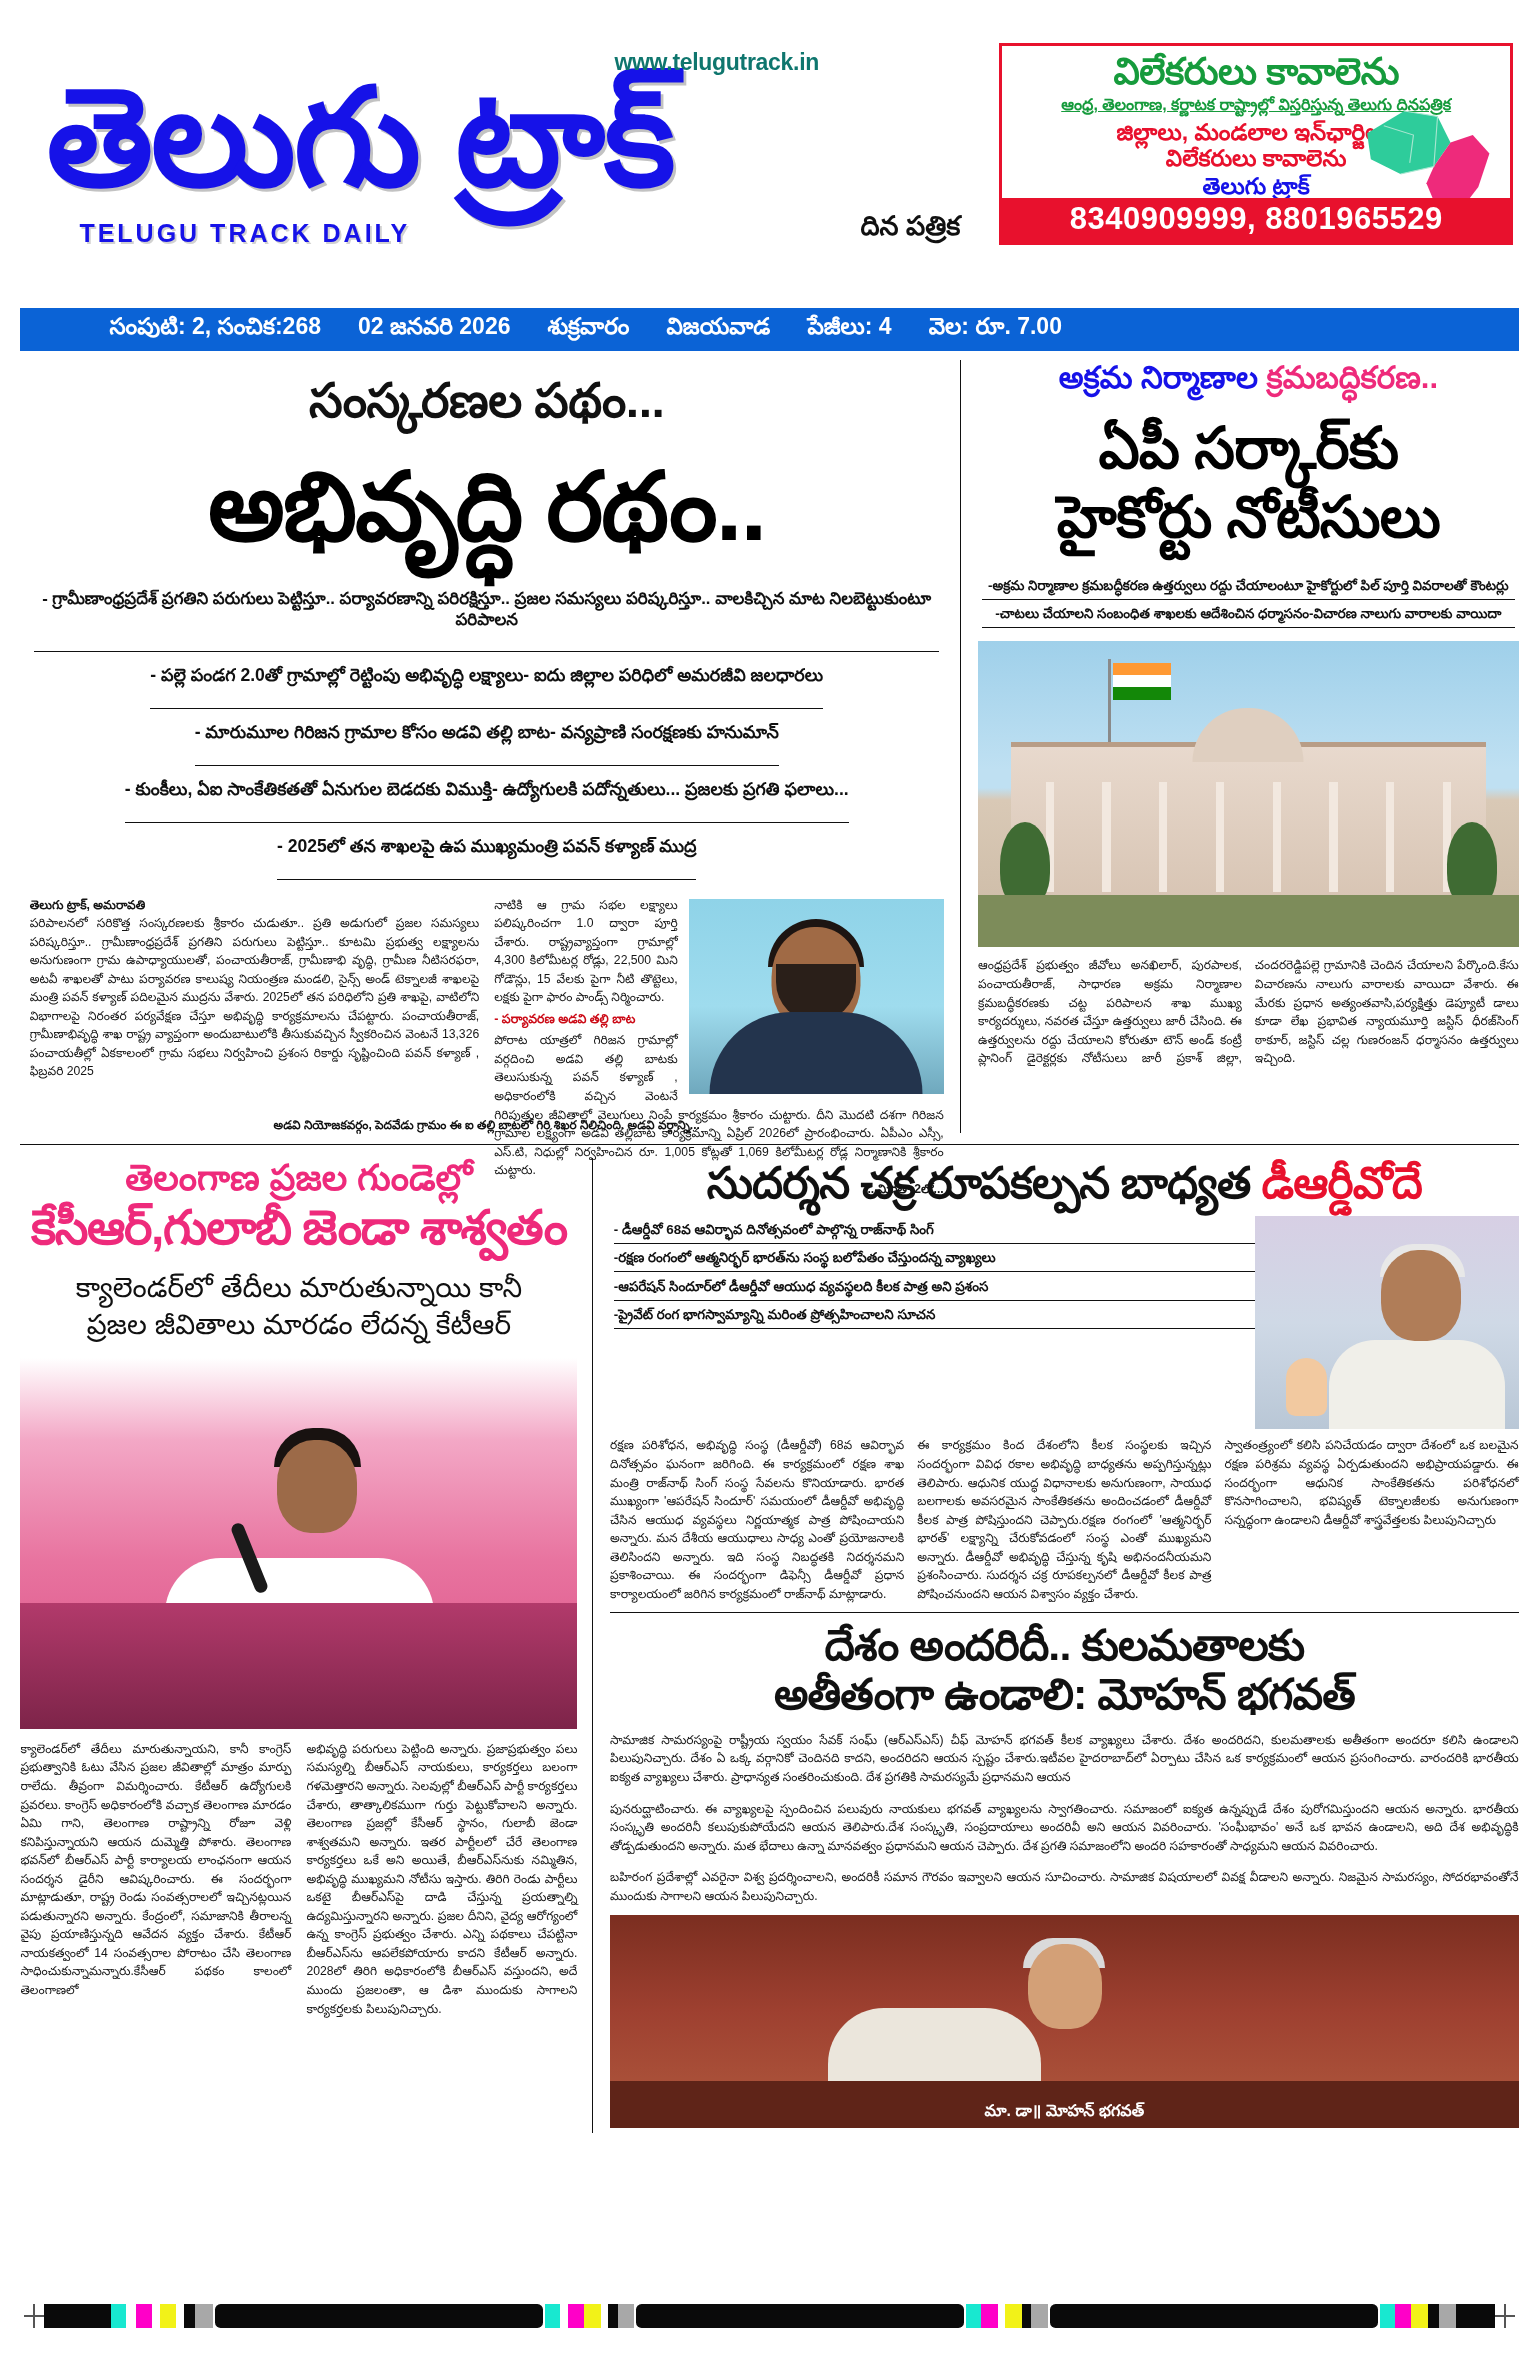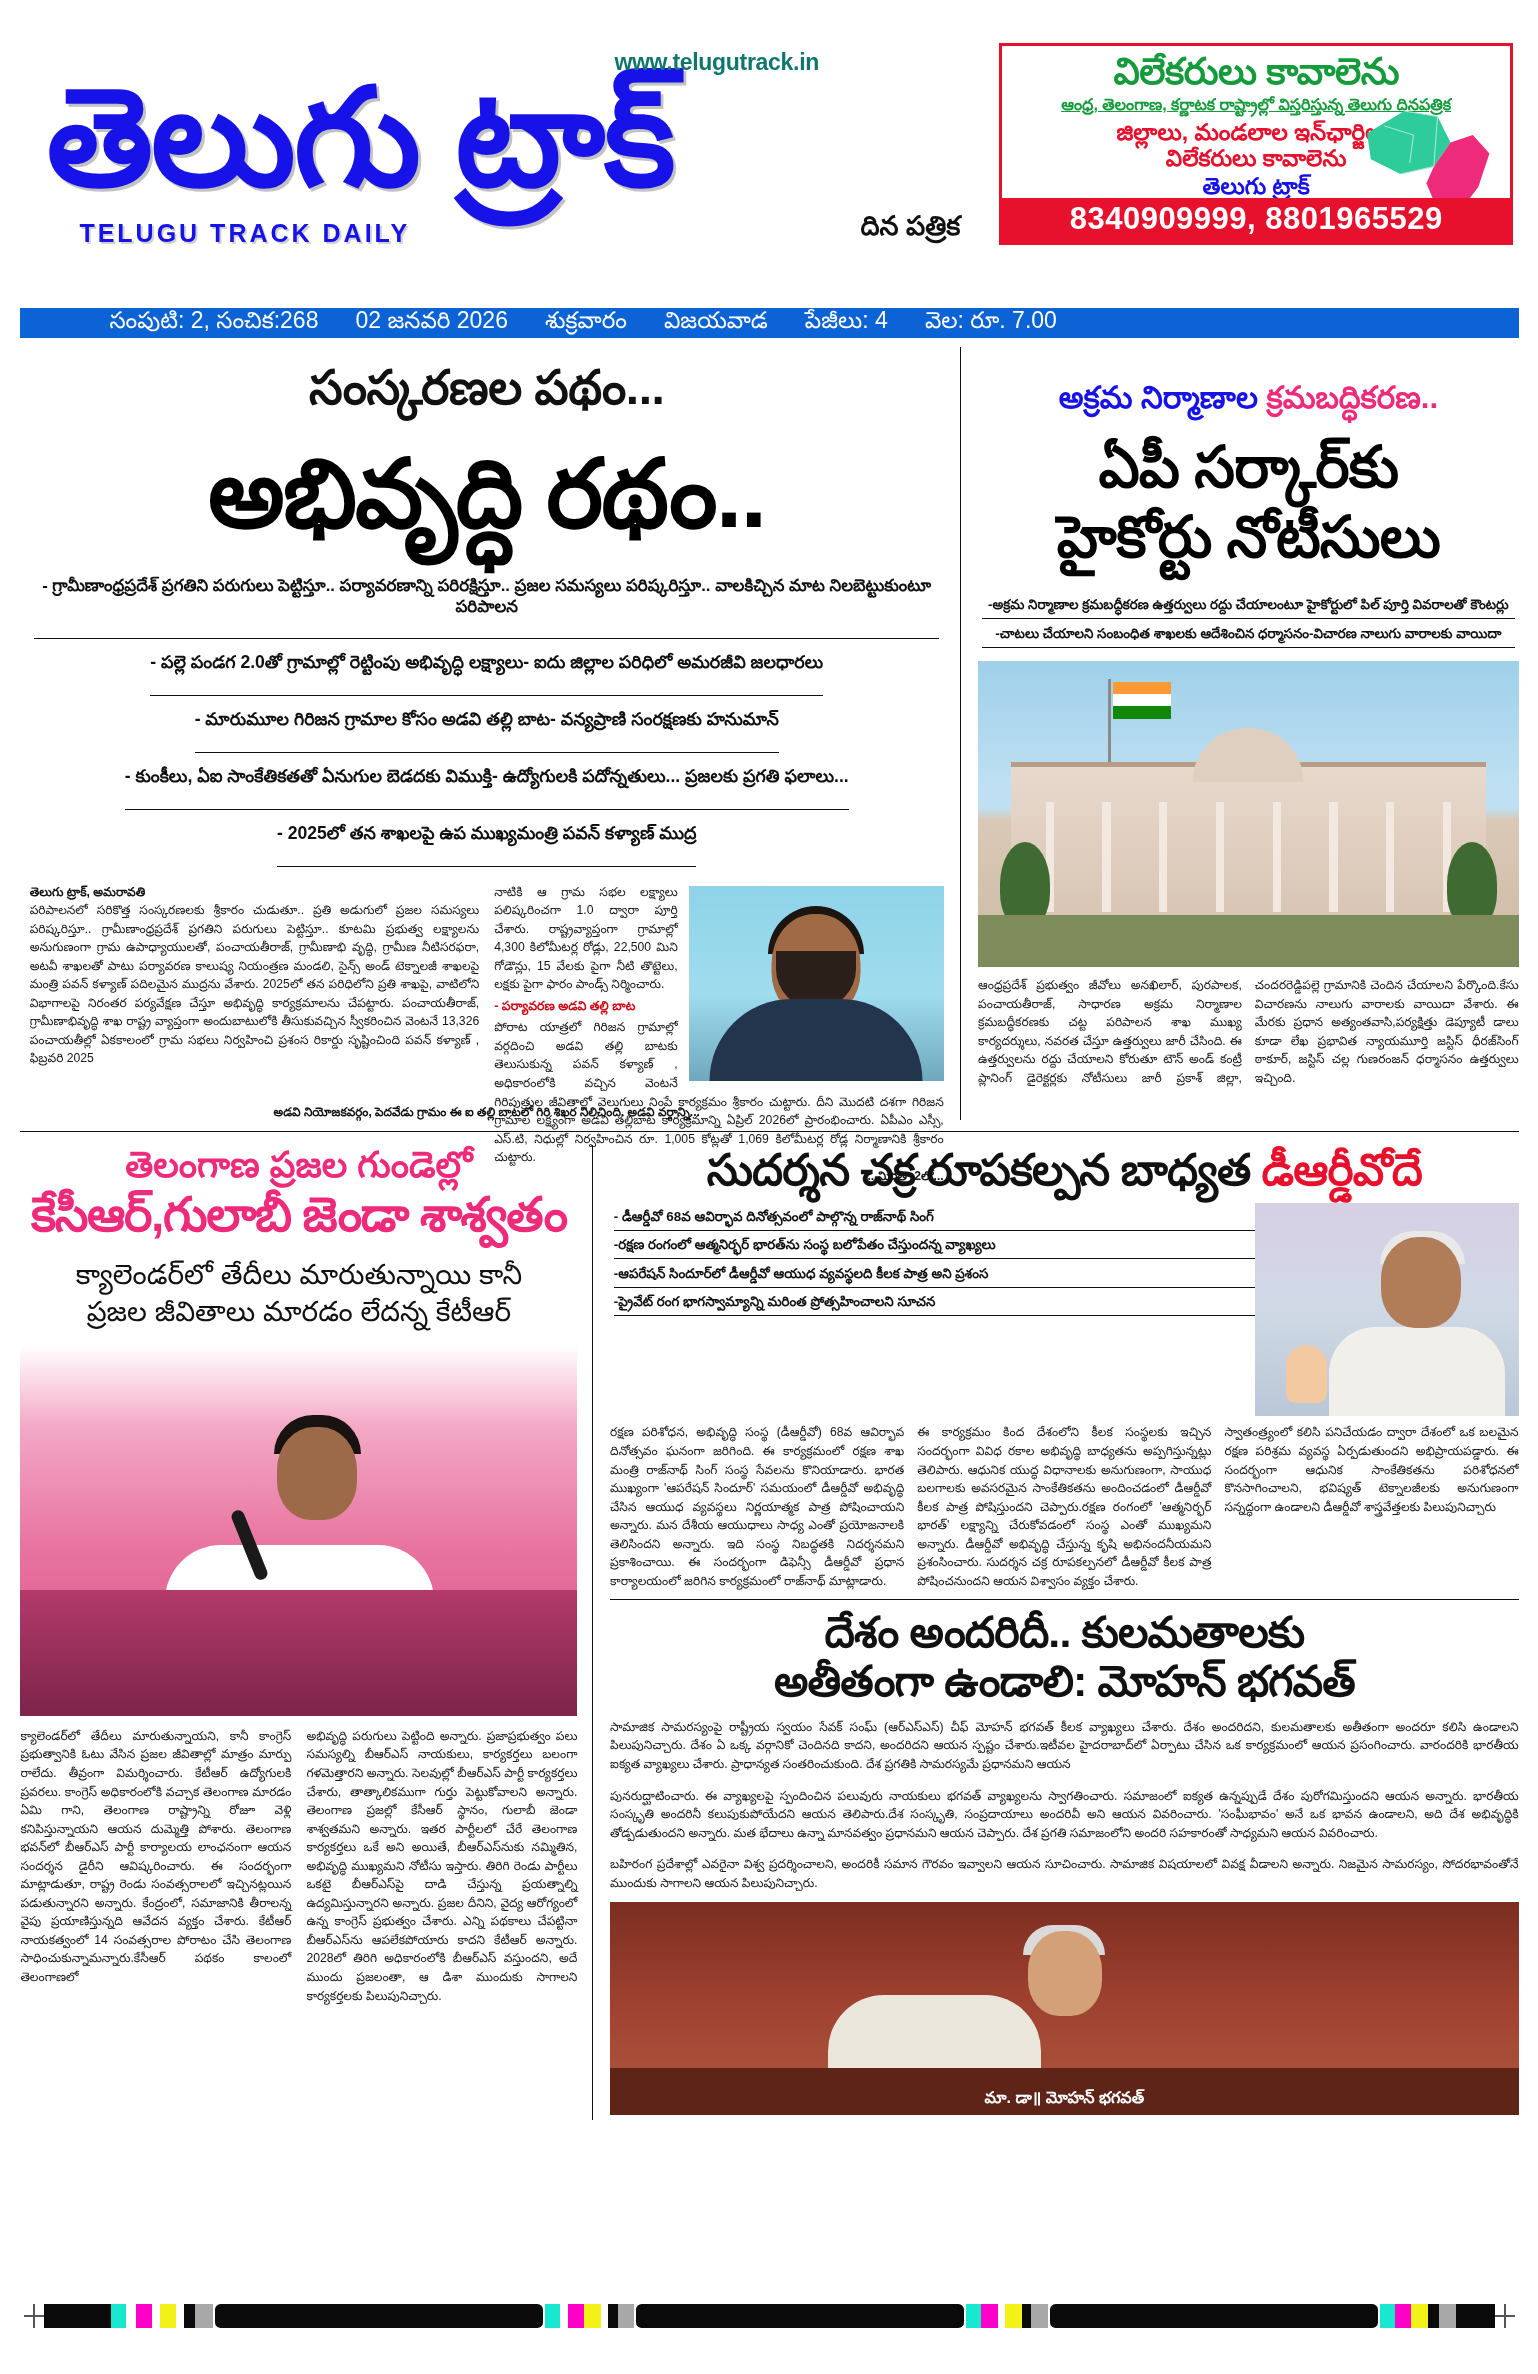--- a/index.html
+++ b/index.html
@@ -50,31 +50,31 @@
     position: absolute; left: 0; right: 0; bottom: 0;
     background: #e8112d; color: #fff; font-size: 31px; font-weight: 700;
     padding: 2.8px 0 4.6px; letter-spacing: 0.5px;
   }
   .ad-map {
     position: absolute; right: 15px; top: 48px; width: 139px; height: 121px;
   }
 
   
   .infobar {
-    background: #0b63d6; color: #fff; height: 30px;
+    background: #0b63d6; color: #fff; height: 43px;
     display: flex; align-items: center; gap: 37px;
-    padding-left: 89px; font-size: 23px; font-weight: 400;
+    padding-left: 89px; font-size: 23px; font-weight: 700;
     margin-top: 1.9px;
   }
   .infobar span { white-space: nowrap; }
 
   .rule { border-top: 1.9px solid #111; margin: 8.3px 0; }
 
   
-  .top-sec { display: flex; gap: 0; margin-top: 9.3px; align-items: center; }
+  .top-sec { display: flex; gap: 0; margin-top: 9.3px; }
   .top-left { flex: 0 0 941px; padding: 0 16.7px 0 9.3px; border-right: 1.9px solid #111; }
   .top-right { flex: 1; padding-left: 16.7px; }
 
   .kicker-1 {
     text-align: center; font-size: 48px; font-weight: 700; color: #111;
     margin-top: 13px; letter-spacing: -0.5px;
   }
   .headline-1 {
     text-align: center; font-size: 96px; font-weight: 700; color: #000;
     line-height: 1.12; margin-top: 13px; letter-spacing: -1.9px;

